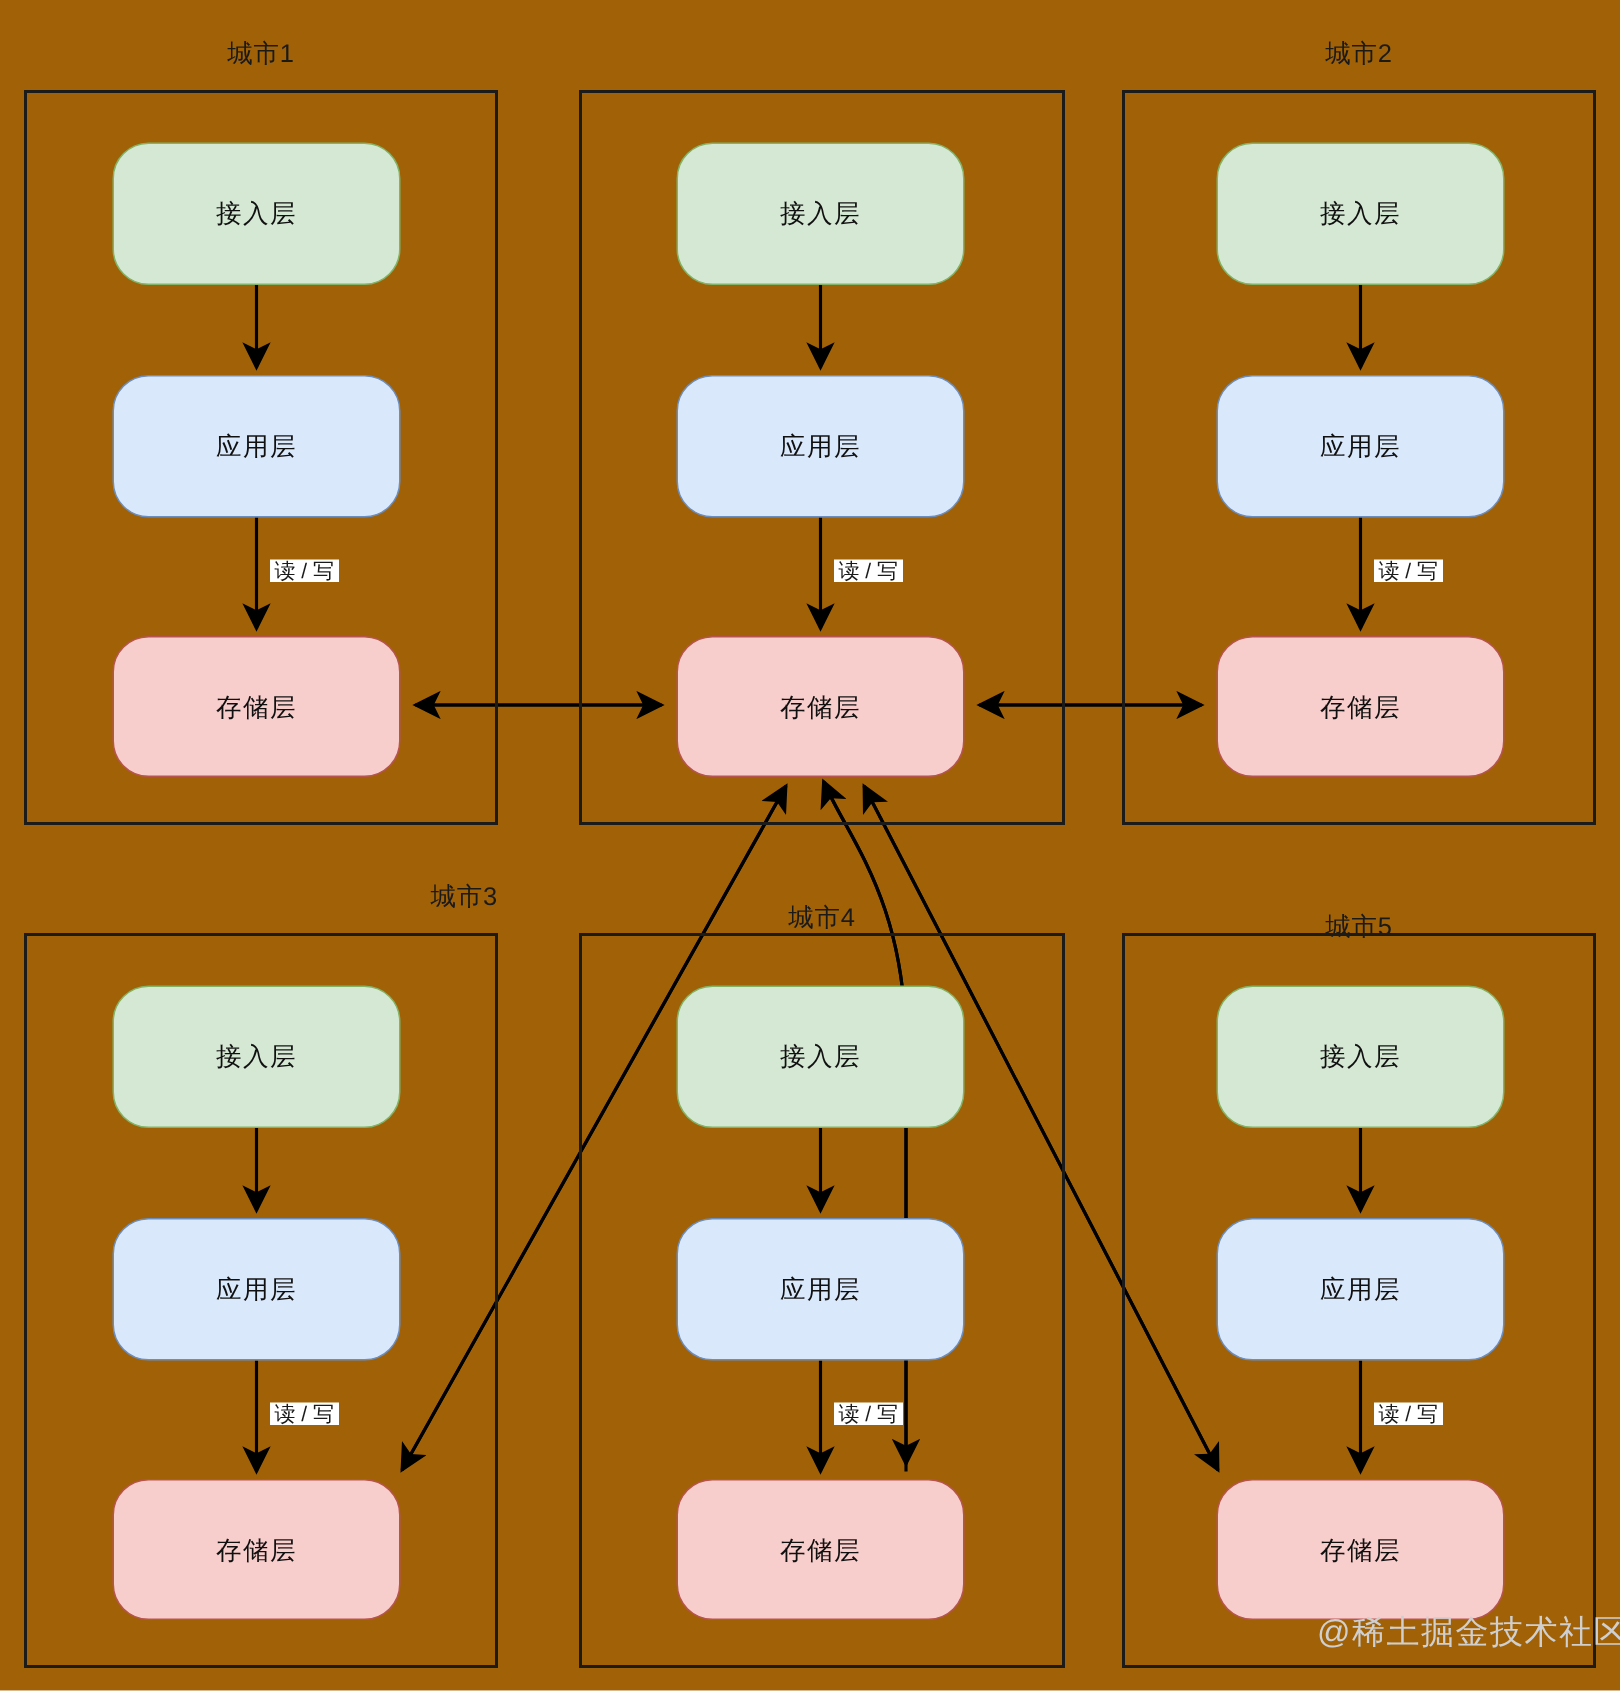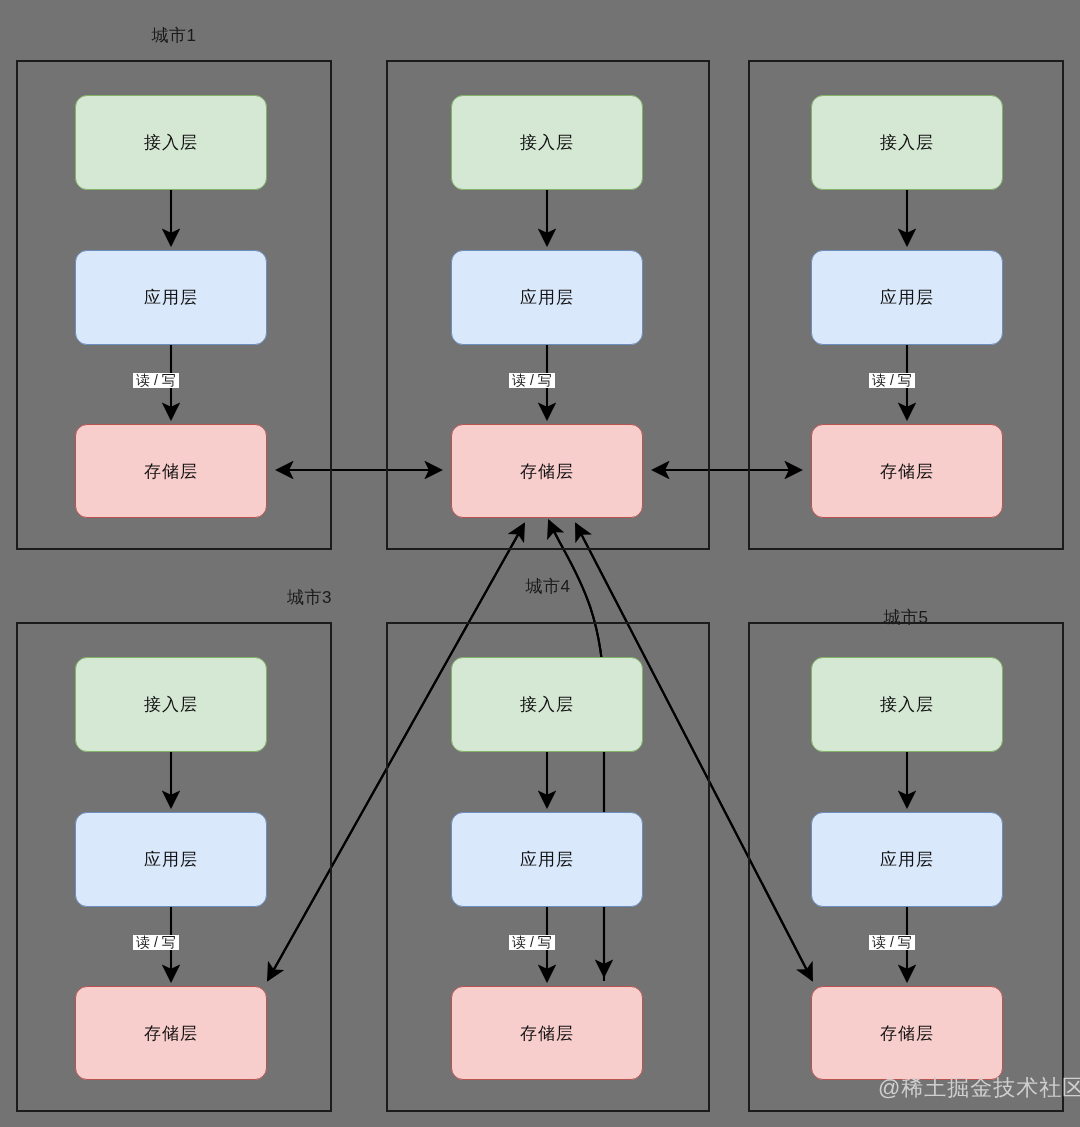--- a/index.html
+++ b/index.html
@@ -7,21 +7,21 @@
     padding: 0;
     background: #ffffff;
   }
   body {
     font-family: "Liberation Sans", "DejaVu Sans", sans-serif;
   }
   #canvas {
     position: relative;
     width: 1080px;
     height: 1127px;
-    background: #737373;
+    background: #a16207;
     overflow: hidden;
   }
   #svg-layer {
     position: absolute;
     left: 0;
     top: 0;
     width: 1080px;
     height: 1127px;
   }
   .panel-title {
@@ -34,21 +34,21 @@
   }
   .panel-box {
     position: absolute;
     border: 2px solid #1b1b1b;
     background: transparent;
     box-sizing: border-box;
   }
   .node {
     position: absolute;
     box-sizing: border-box;
-    border-radius: 12px;
+    border-radius: 24px;
     display: flex;
     align-items: center;
     justify-content: center;
     font-size: 17px;
     color: #101010;
     letter-spacing: 1px;
   }
   .node-access {
     background: #d5e8d4;
     border: 1.5px solid #82b366;
@@ -63,20 +63,21 @@
     border: 1.5px solid #b85450;
   }
   .edge-label {
     position: absolute;
     font-size: 14px;
     color: #1a1a1a;
     background: #ffffff;
     padding: 0 3px;
     white-space: nowrap;
     line-height: 1.1;
+    margin-left: 47px;
   }
   .watermark {
     position: absolute;
     font-size: 22px;
     color: #cfcfcf;
     white-space: nowrap;
     letter-spacing: 1px;
   }
 </style>
 </head>
@@ -119,22 +120,23 @@
     <line x1="524" y1="524" x2="268" y2="980" stroke="#000" stroke-width="2.1" marker-end="url(#arrowhead)"></line>
 
     <line x1="812" y1="980" x2="576" y2="524" stroke="#000" stroke-width="2.1" marker-end="url(#arrowhead)"></line>
     <line x1="576" y1="524" x2="812" y2="980" stroke="#000" stroke-width="2.1" marker-end="url(#arrowhead)"></line>
 
     <path d="M 604,981 L 604,700 C 604,600 566,560 549,521" fill="none" stroke="#000" stroke-width="2.1" marker-end="url(#arrowhead)"></path>
     <path d="M 549,521 C 566,560 604,600 604,700 L 604,976" fill="none" stroke="#000" stroke-width="2.1" marker-end="url(#arrowhead)"></path>
   </svg>
 
   <div class="panel-title" style="left:16px; top:24px; width:316px;">城市1</div>
+  <div class="panel-title" style="left:748px; top:24px; width:316px;">城市2</div>
   <div class="panel-title" style="left:16px; top:586px; width:316px;text-align:right;">城市3</div>
-  <div class="panel-title" style="left:386px; top:575px; width:324px;">城市4</div>
+  <div class="panel-title" style="left:386px; top:600px; width:324px;">城市4</div>
   <div class="panel-title" style="left:748px; top:586px; width:316px;margin-top:20px;">城市5</div>
 
   <div class="panel-box" style="left:16px;  top:60px;  width:316px; height:490px;"></div>
   <div class="panel-box" style="left:386px; top:60px;  width:324px; height:490px;"></div>
   <div class="panel-box" style="left:748px; top:60px;  width:316px; height:490px;"></div>
   <div class="panel-box" style="left:16px;  top:622px; width:316px; height:490px;"></div>
   <div class="panel-box" style="left:386px; top:622px; width:324px; height:490px;"></div>
   <div class="panel-box" style="left:748px; top:622px; width:316px; height:490px;"></div>
 
   <div class="node node-access" style="left:75px; top:95px; width:192px; height:95px;">接入层</div>

